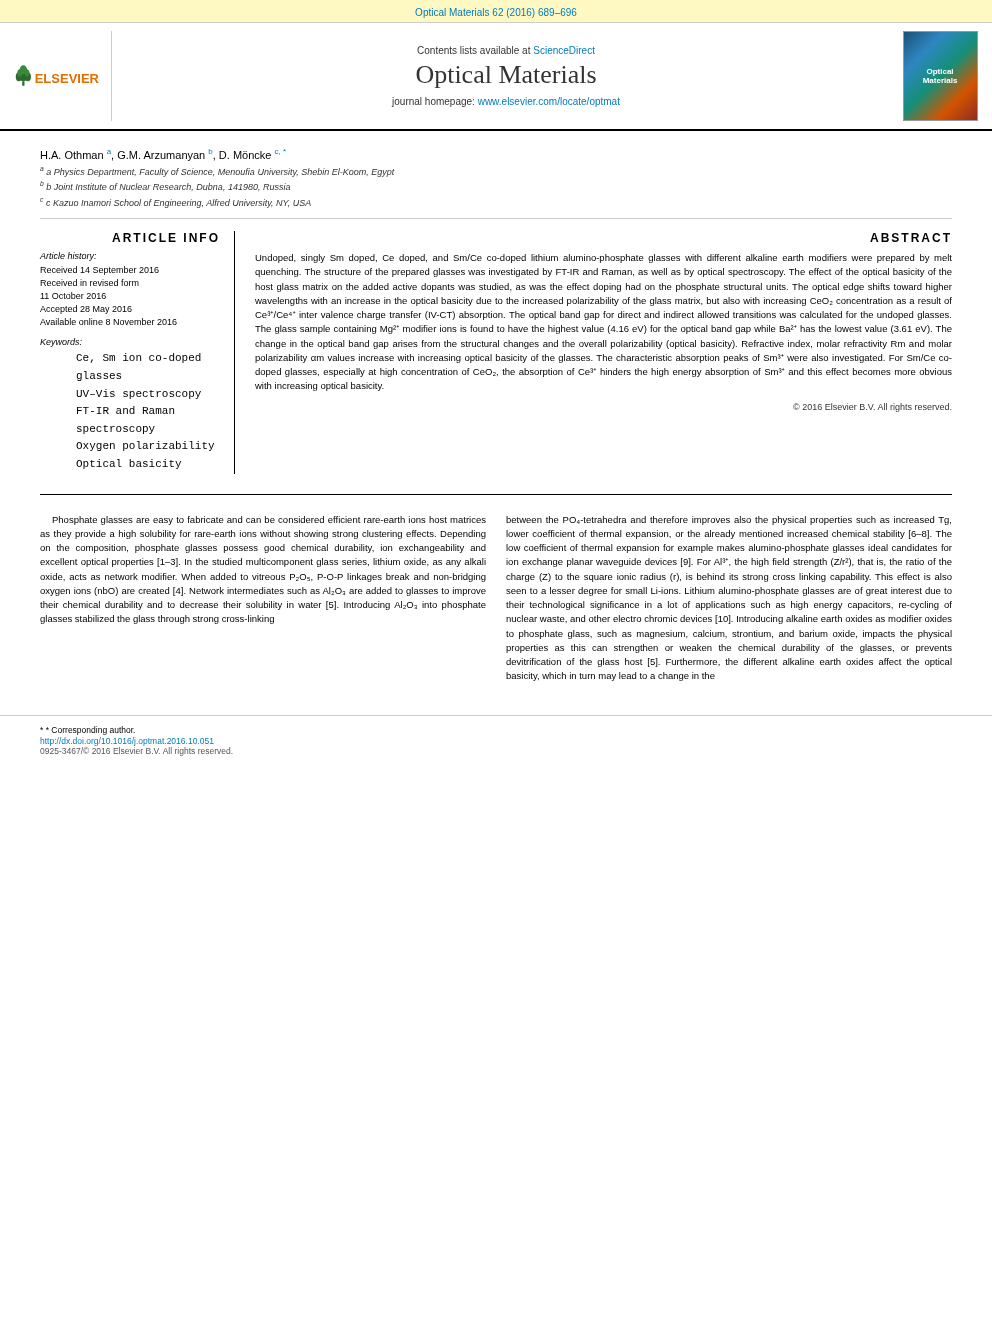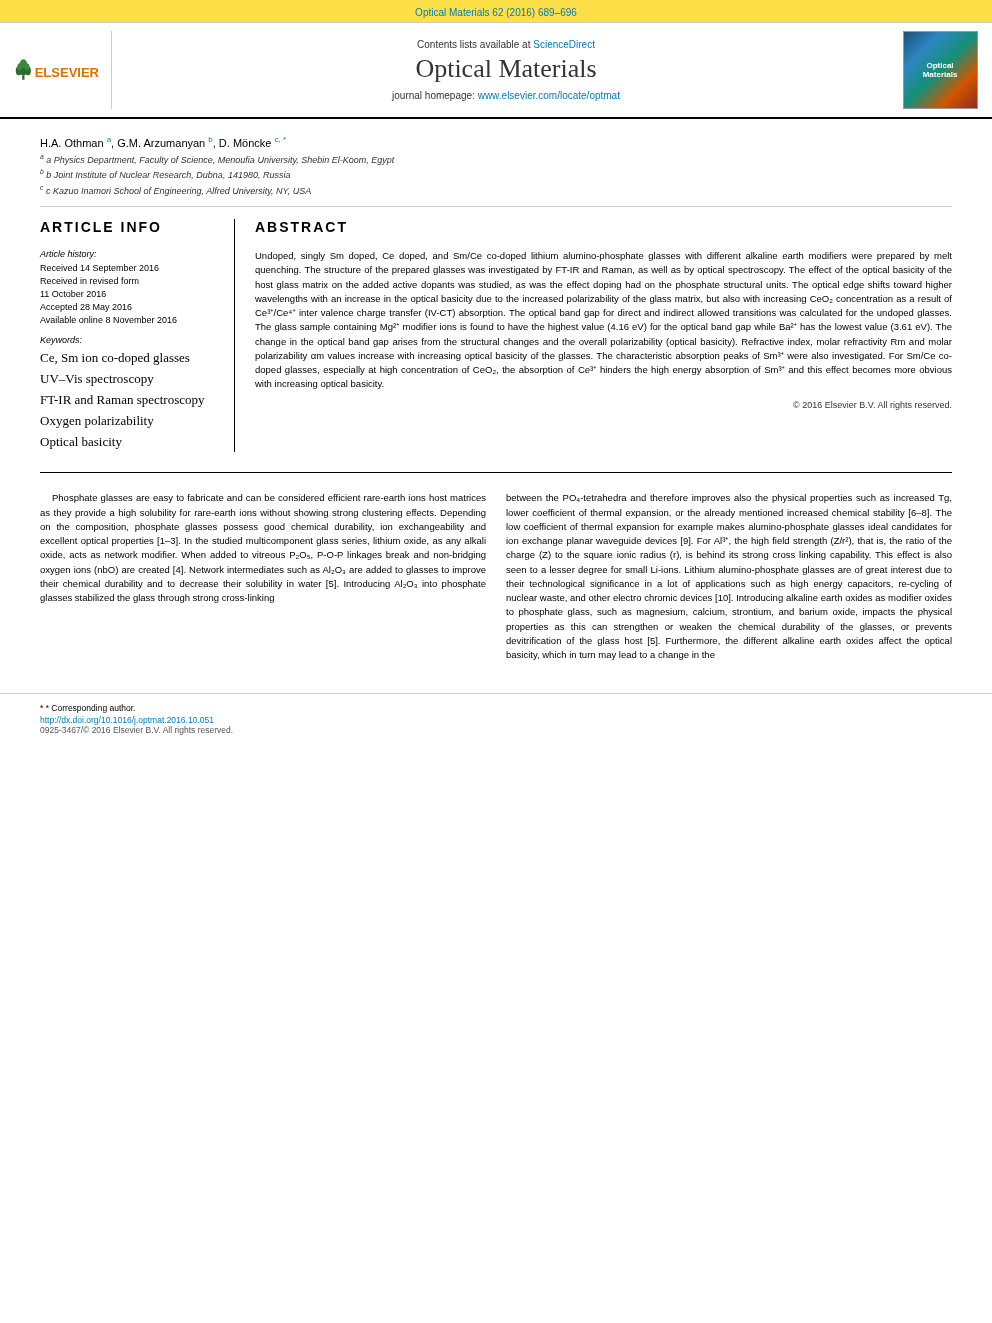--- a/index.html
+++ b/index.html
@@ -7,21 +7,21 @@
       background: #fff;
       font-family: 'Times New Roman', Times, serif;
       font-size: 11px;
       color: #000;
       width: 992px;
       min-height: 1323px;
     }
 
     
     .top-bar {
-      background: #fde047;
+      background: #fef9c3;
       text-align: center;
       padding: 6px 0 4px;
       border-bottom: 1px solid #ccc;
     }
     .top-bar .journal-ref {
       color: #007bba;
       font-size: 10px;
       font-family: Arial, sans-serif;
     }
 
@@ -85,21 +85,21 @@
     }
     .journal-header .journal-cover {
       width: 80px;
       flex-shrink: 0;
       display: flex;
       align-items: center;
       justify-content: center;
     }
     .journal-cover-img {
       width: 75px;
-      height: 78px;
+      height: 90px;
       background: linear-gradient(135deg, #1a5276, #2e86c1, #148f77, #d35400, #922b21);
       border: 1px solid #999;
       display: flex;
       align-items: center;
       justify-content: center;
       color: white;
       font-size: 7px;
       font-family: Arial, sans-serif;
       text-align: center;
       padding: 3px;
@@ -188,49 +188,51 @@
       flex-shrink: 0;
       border-right: 1px solid #000;
       padding-right: 14px;
     }
     .right-col {
       flex: 1;
     }
 
     
     .section-label {
-      font-size: 14px;
+      font-size: 12px;
       letter-spacing: 2px;
       font-family: Arial, sans-serif;
       text-transform: uppercase;
       font-weight: bold;
       color: #000;
-      margin-bottom: 14px;
+      margin-bottom: 6px;
+      text-align: right;
     }
     .info-subsection-label {
       font-size: 9px;
       font-style: italic;
       font-family: Arial, sans-serif;
       color: #000;
       margin-bottom: 3px;
     }
     .info-item {
       font-size: 9px;
       font-family: Arial, sans-serif;
       color: #000;
       line-height: 1.45;
     }
     .keywords-section {
       margin-top: 8px;
     }
     .keyword-item {
-      font-size: 13px;
-      font-family: Liberation Serif, serif;
+      font-size: 11px;
+      font-family: Liberation Mono, monospace;
       color: #000;
       line-height: 1.6;
+      margin-left: 36px;
     }
 
     
     .abstract-text {
       font-size: 9.5px;
       font-family: Arial, sans-serif;
       line-height: 1.5;
       text-align: justify;
       color: #000;
     }

